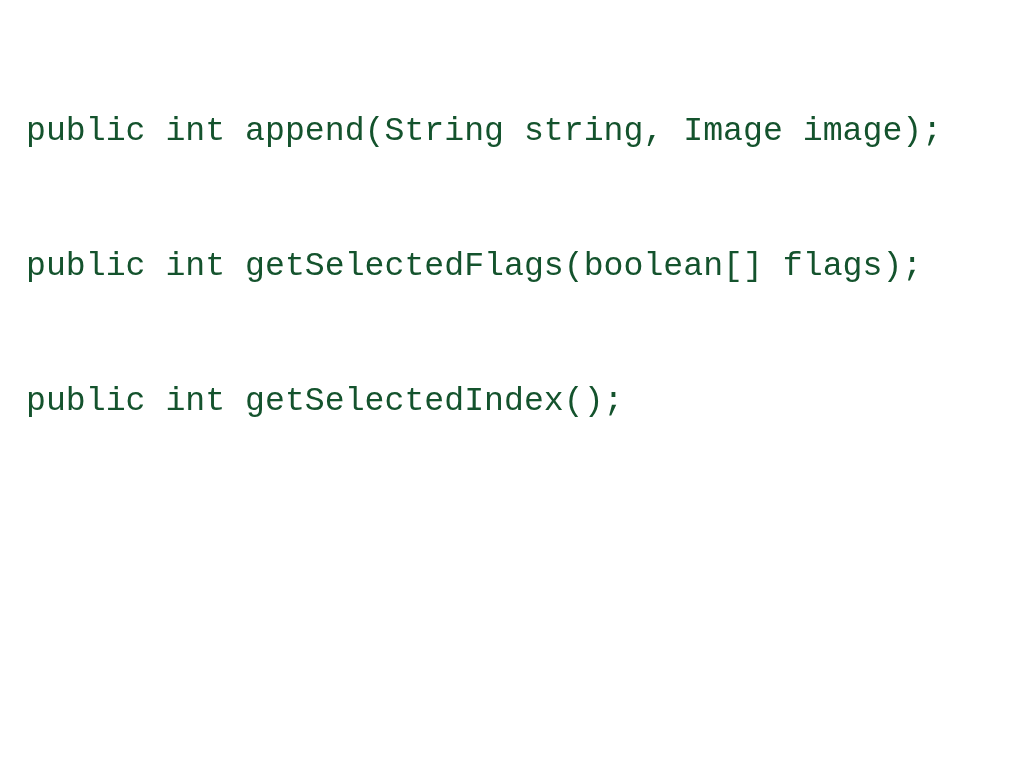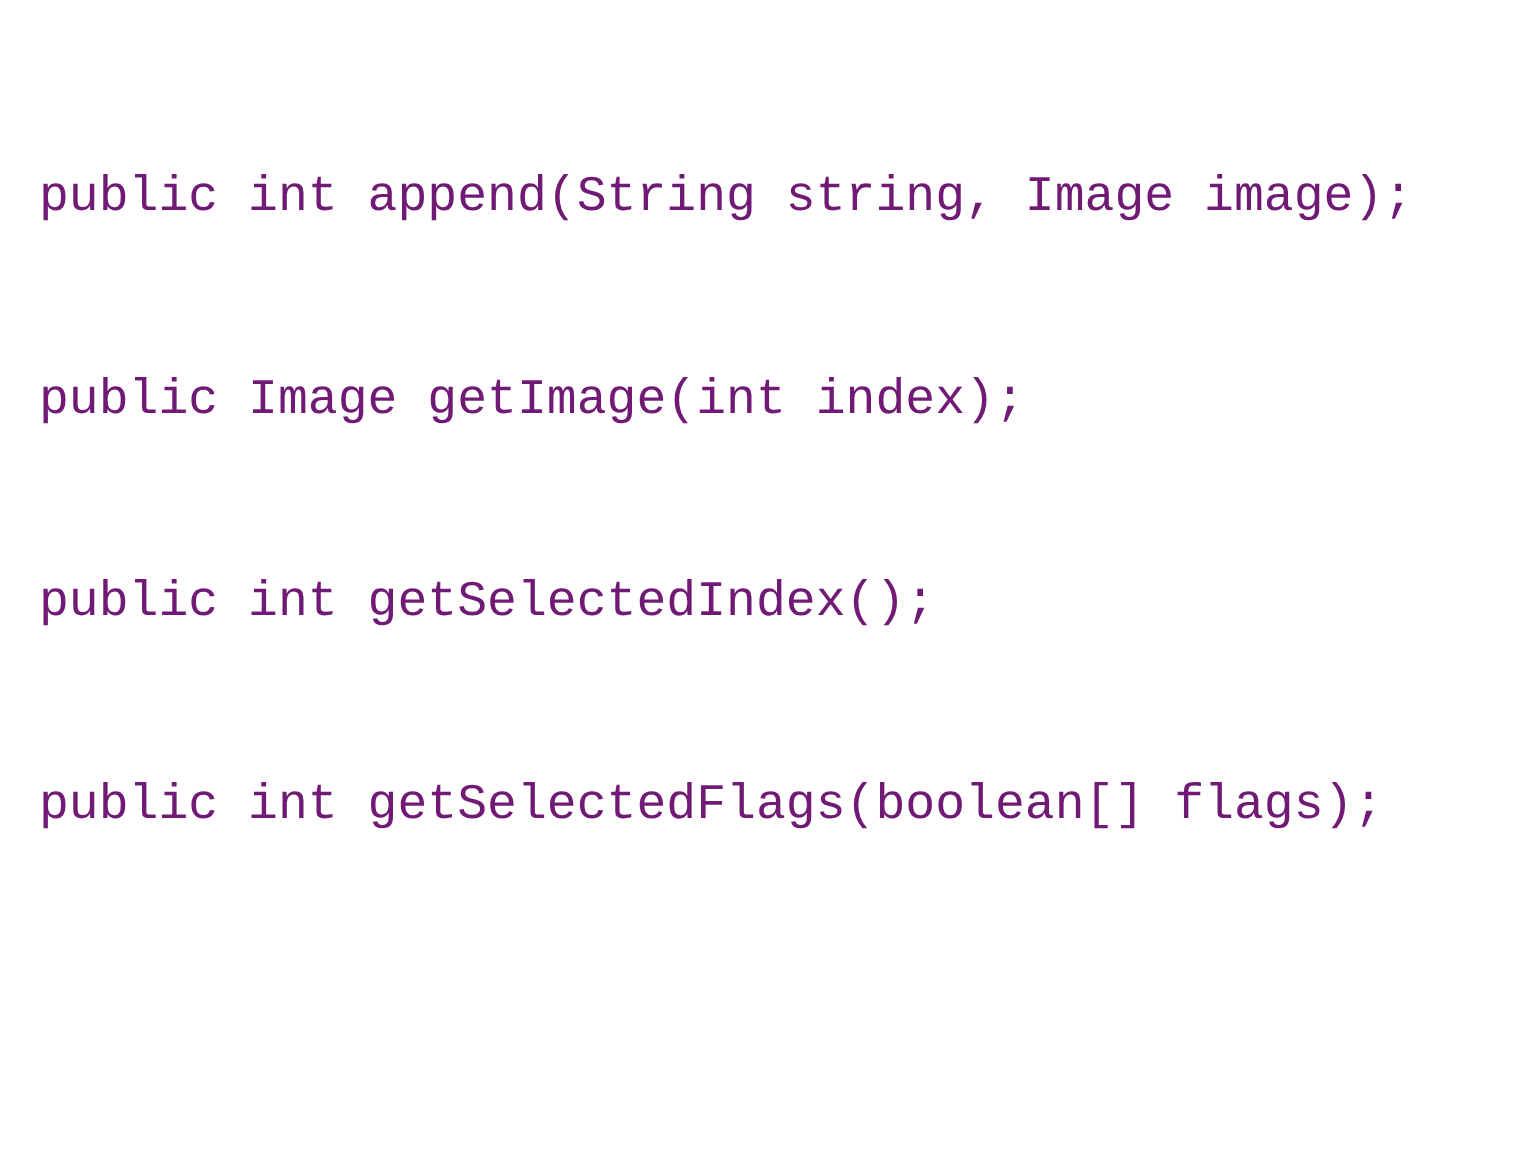--- a/index.html
+++ b/index.html
@@ -30,32 +30,31 @@
     font-size: 33.2px;
     line-height: 45px;
     letter-spacing: 0px;
     white-space: pre;
     font-weight: 400;
   }
   .code-line {
     display: block;
     white-space: pre;
     height: 45px;
-    color: #701a75;
+    color: #14532d;
   }
 </style>
 </head>
 <body>
 
 <div id="slide">
   <div id="code-block">
     <span class="code-line">public int append(String string, Image image);</span>
-    <span class="code-line">public Image getImage(int index);</span>
+    <span class="code-line">public int getSelectedFlags(boolean[] flags);</span>
     <span class="code-line">public int getSelectedIndex();</span>
-    <span class="code-line">public int getSelectedFlags(boolean[] flags);</span>
     
     
     
     
     
     
     
     
     
     

